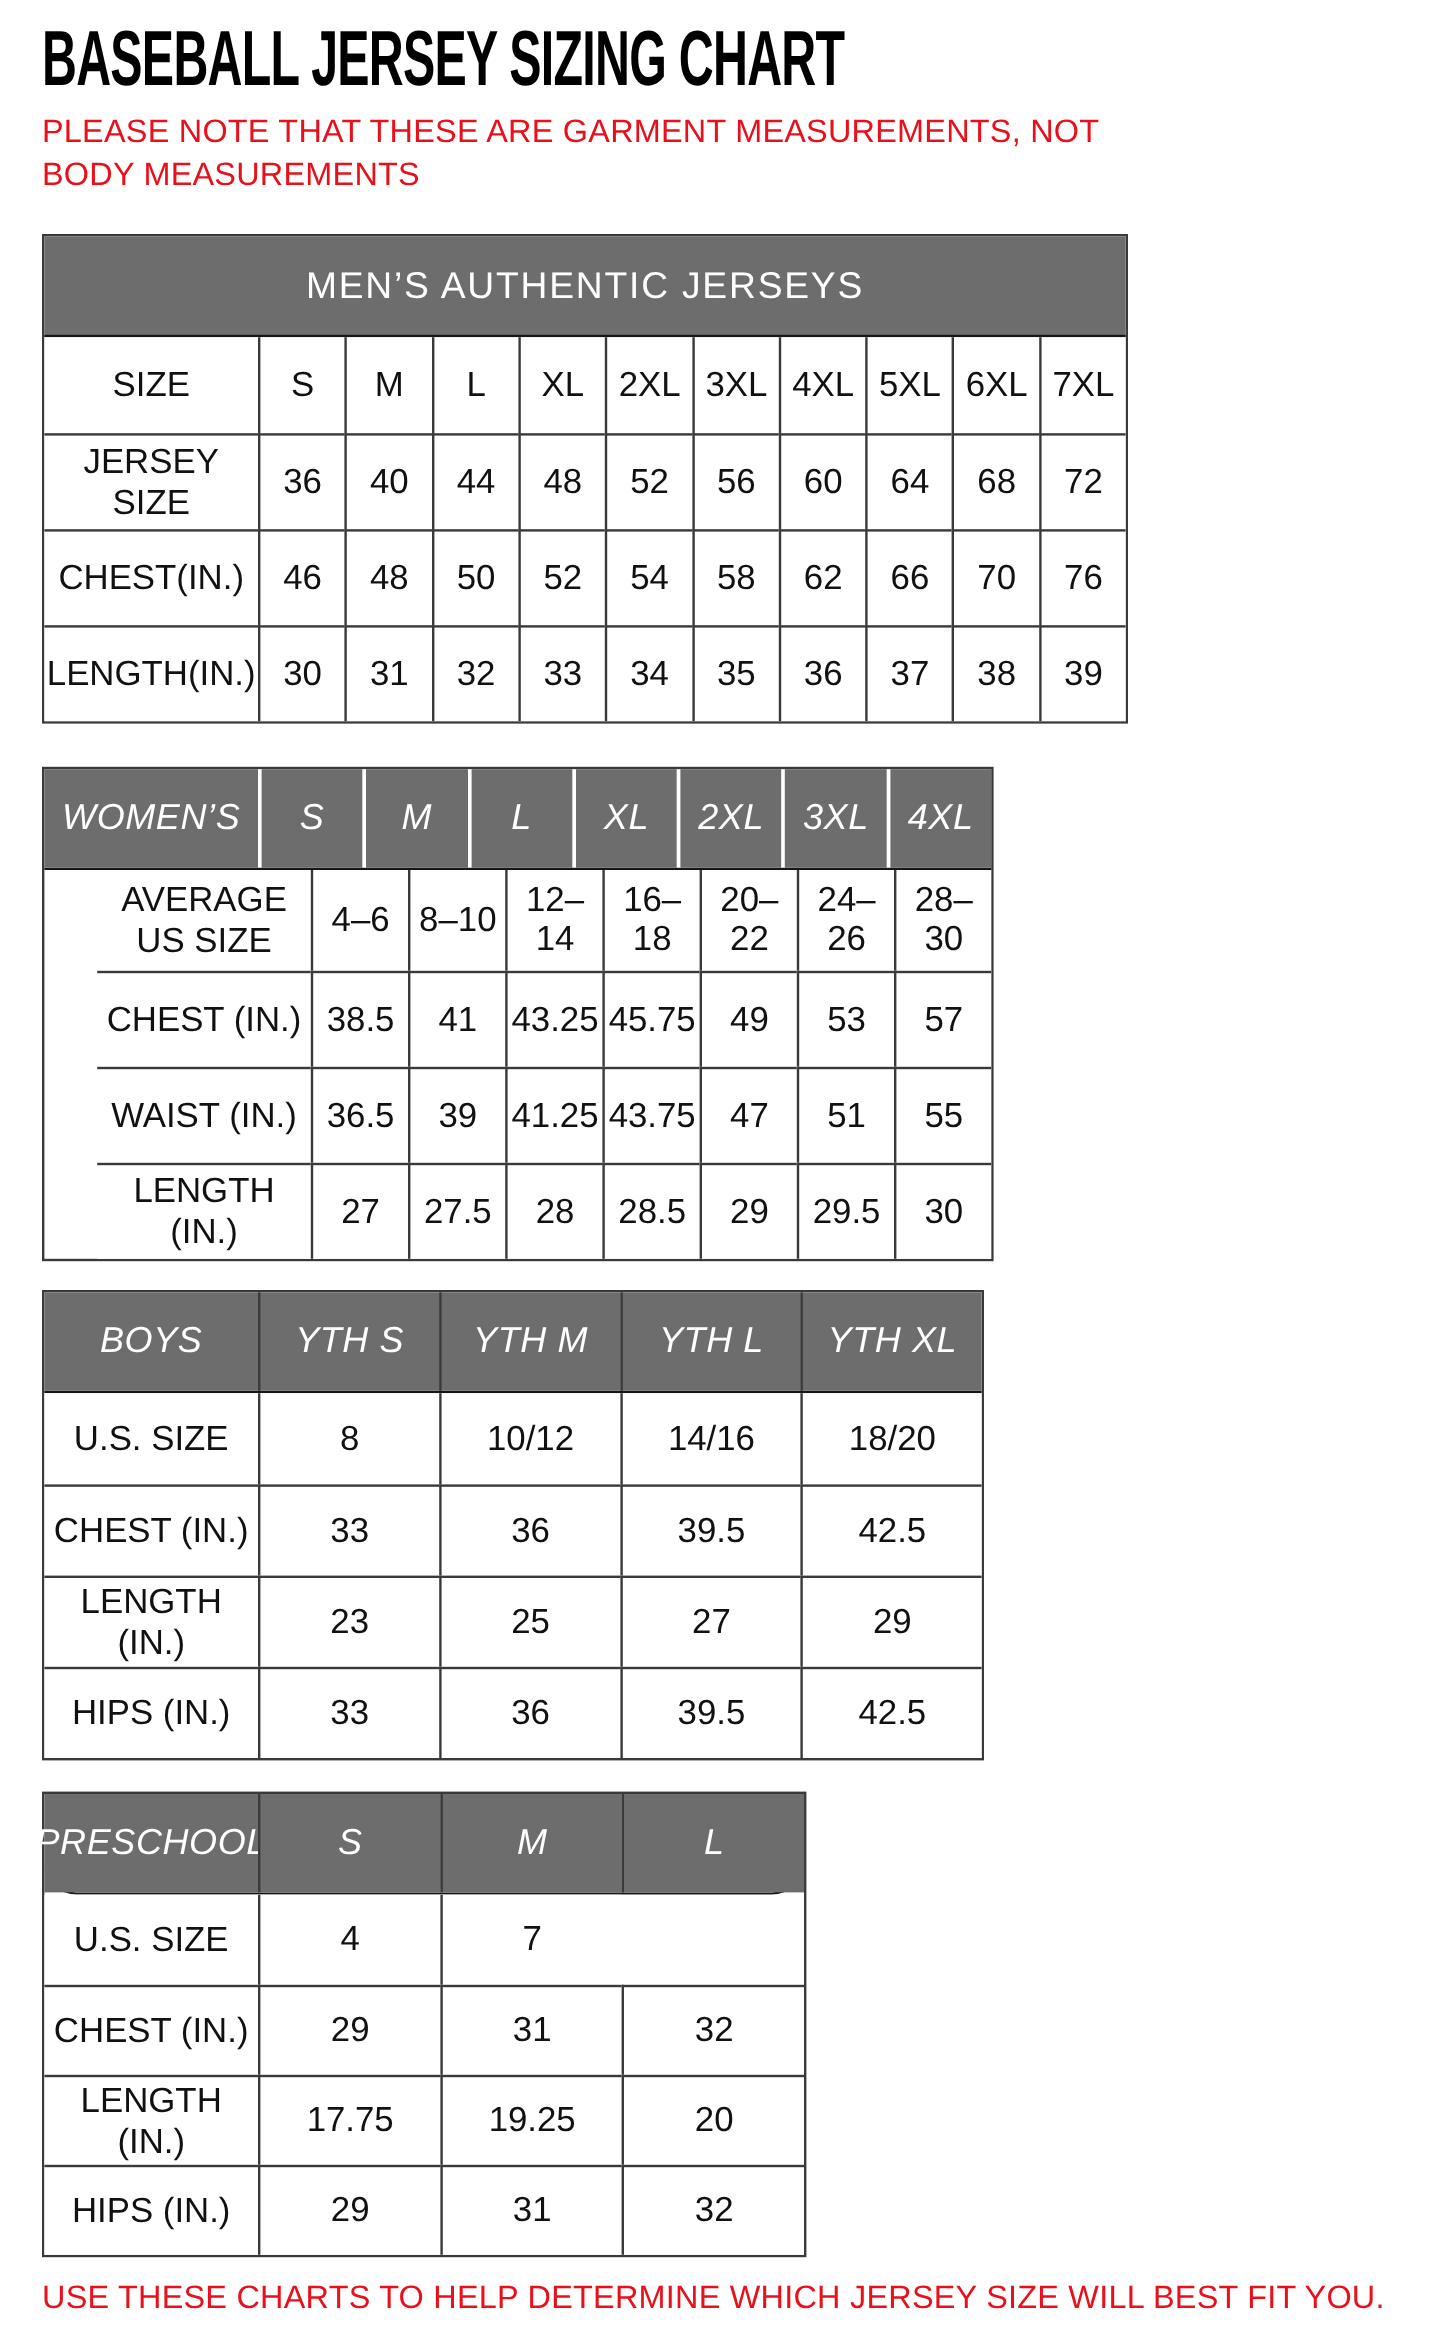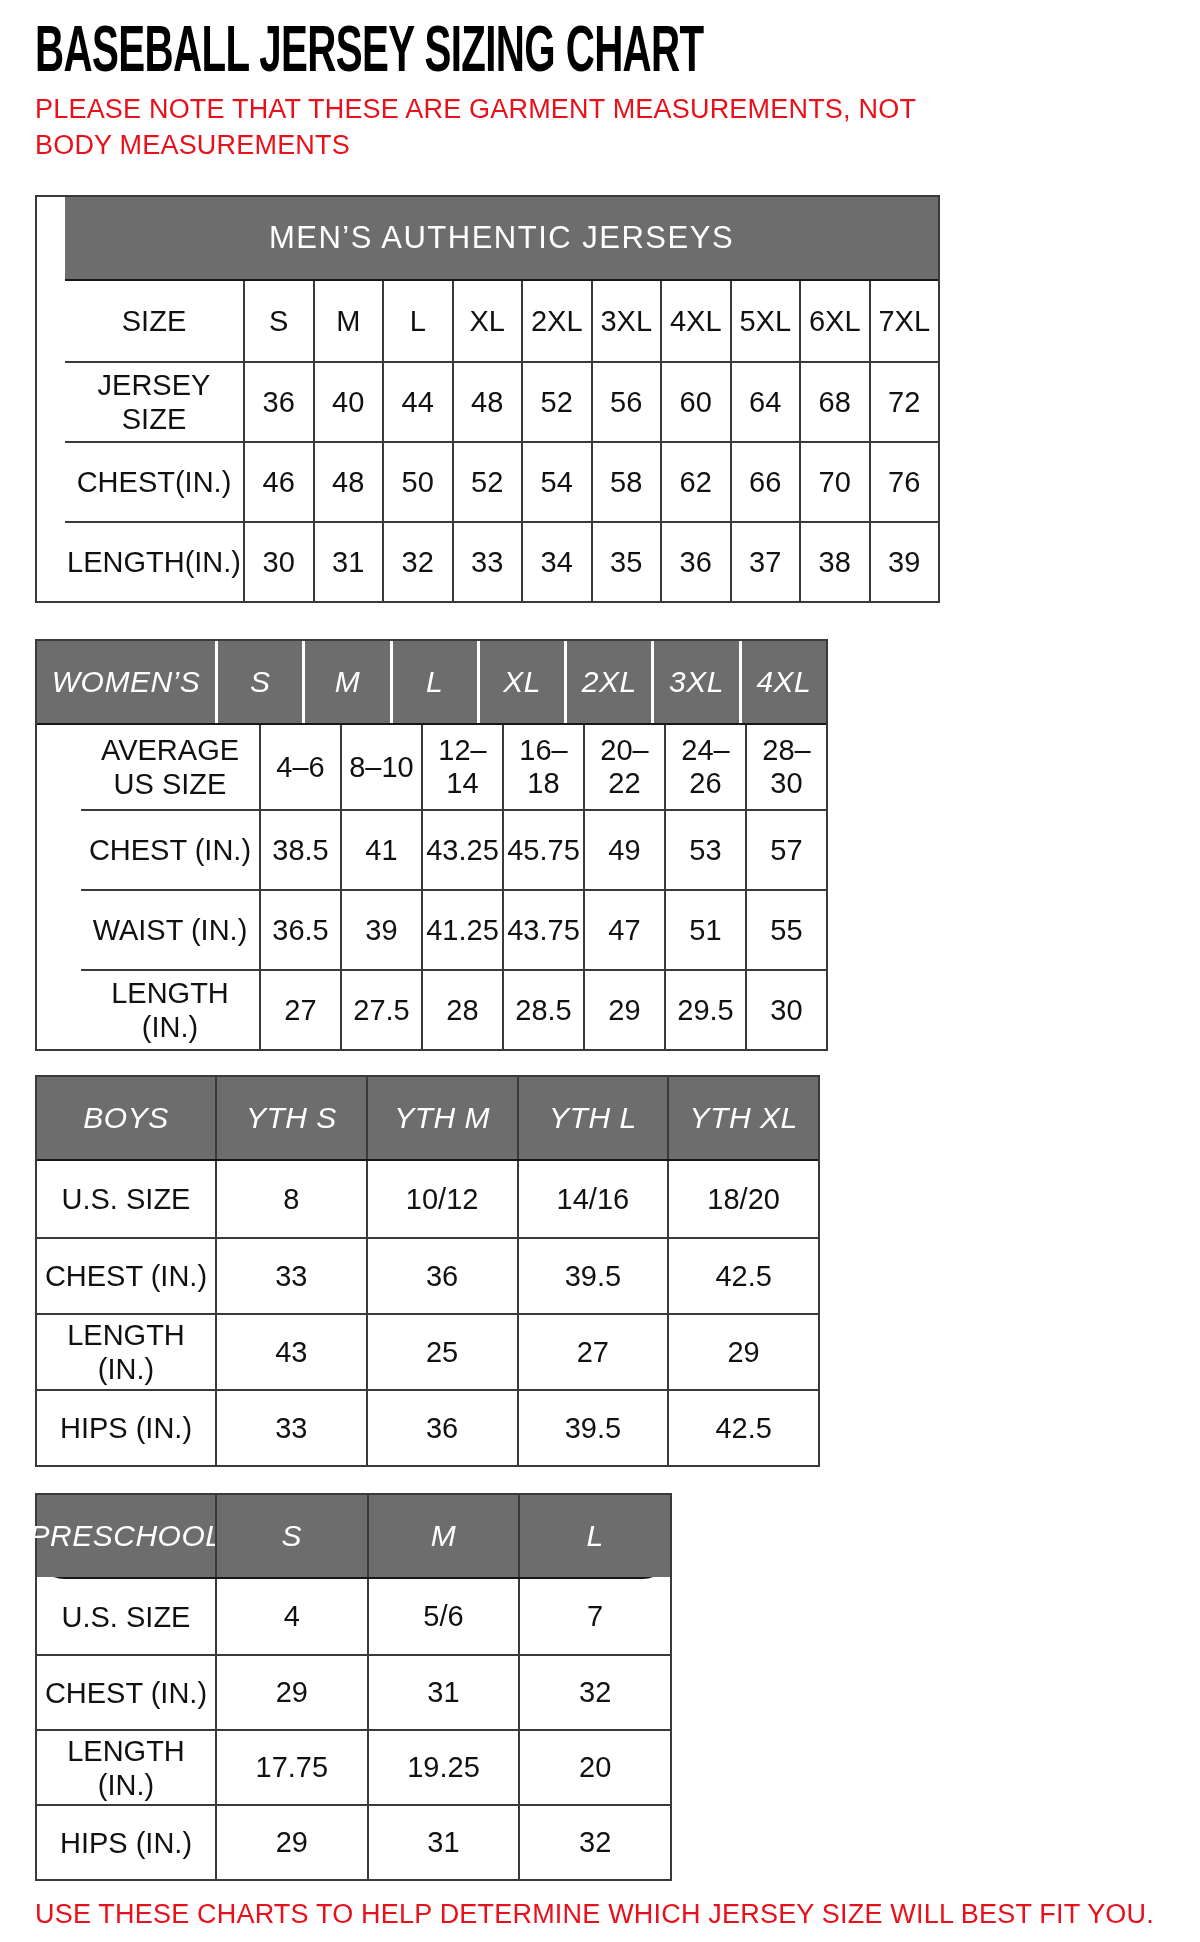--- a/index.html
+++ b/index.html
@@ -33,21 +33,21 @@
     max-width:920px;
     font-size:27px;
     line-height:36px;
     color:var(--red);
     letter-spacing:0.2px;
   }
   .tbl{
     border:2px solid var(--border);
     background:#fff;
   }
-  .tbl-mens{width:905px;margin-top:32px;padding-left:28px;}
+  .tbl-mens{width:905px;margin-top:32px;}
   .tbl-womens{width:793px;margin-top:36px;}
   .tbl-boys{width:785px;margin-top:24px;}
   .tbl-preschool{width:637px;margin-top:26px;}
 
   .hdr-merged{
     height:84px;
     background:var(--gray);
     color:#fff;
     display:flex;align-items:center;justify-content:center;
     font-size:31px;
@@ -233,21 +233,21 @@
     </div>
     <div class="grid-row data-row cols-boys">
       <div class="cell label">CHEST (IN.)</div>
       <div class="cell">33</div>
       <div class="cell">36</div>
       <div class="cell">39.5</div>
       <div class="cell">42.5</div>
     </div>
     <div class="grid-row data-row cols-boys">
       <div class="cell label">LENGTH (IN.)</div>
-      <div class="cell">43</div>
+      <div class="cell">23</div>
       <div class="cell">25</div>
       <div class="cell">27</div>
       <div class="cell">29</div>
     </div>
     <div class="grid-row data-row cols-boys">
       <div class="cell label">HIPS (IN.)</div>
       <div class="cell">33</div>
       <div class="cell">36</div>
       <div class="cell">39.5</div>
       <div class="cell">42.5</div>
@@ -257,21 +257,20 @@
 <div class="tbl tbl-preschool">
     <div class="grid-row hdr-row cols-preschool">
       <div class="hcell">PRESCHOOL</div>
       <div class="hcell">S</div>
       <div class="hcell">M</div>
       <div class="hcell">L</div>
     </div>
     <div class="grid-row data-row cols-preschool first-row">
       <div class="cell label">U.S. SIZE</div>
       <div class="cell">4</div>
-      <div class="cell">5/6</div>
       <div class="cell">7</div>
     </div>
     <div class="grid-row data-row cols-preschool">
       <div class="cell label">CHEST (IN.)</div>
       <div class="cell">29</div>
       <div class="cell">31</div>
       <div class="cell">32</div>
     </div>
     <div class="grid-row data-row cols-preschool">
       <div class="cell label">LENGTH (IN.)</div>

